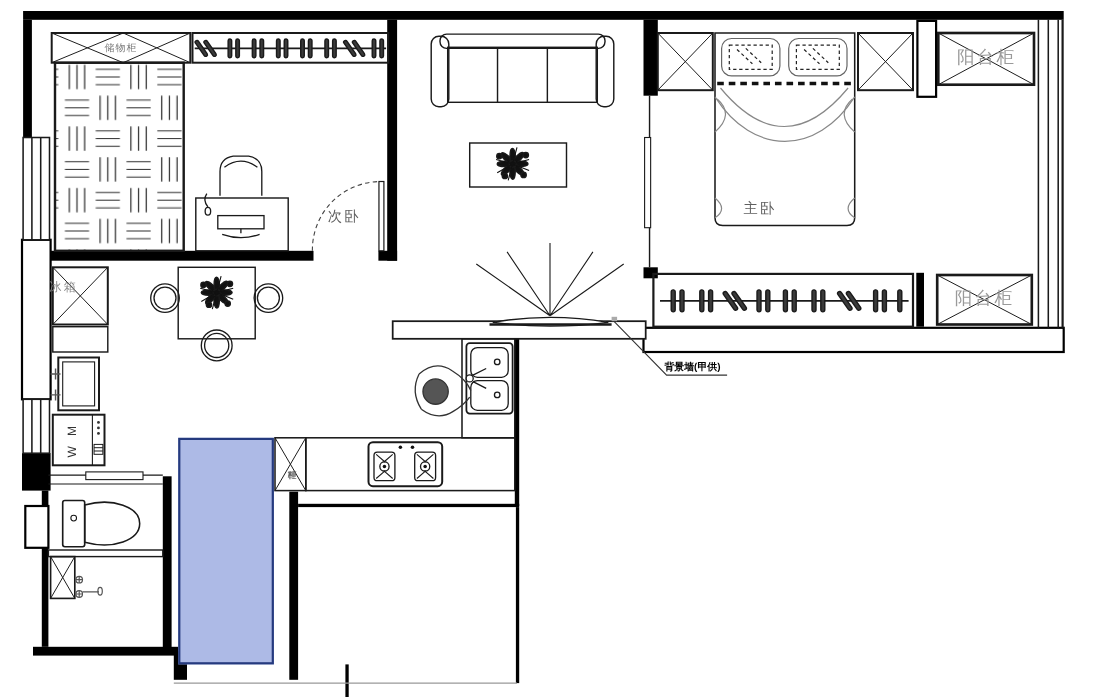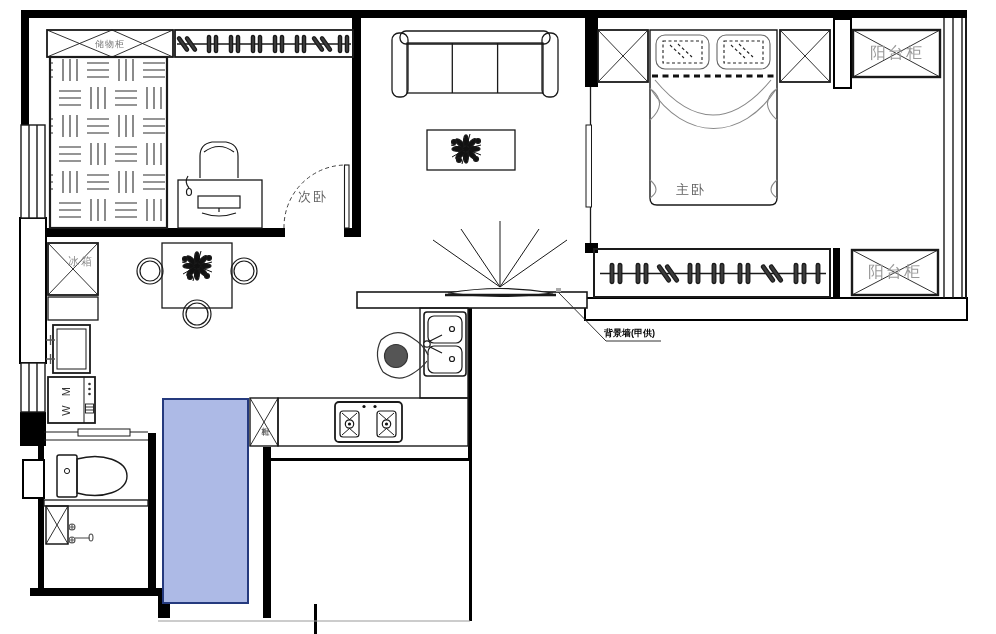--- a/index.html
+++ b/index.html
@@ -337,18 +337,18 @@
 </g>
 </svg>
 
 <div class="highlight"></div>
 
 <div class="label small-label" style="left:110px;top:44px;">储物柜</div>
 <div class="label room-label" style="left:313px;top:197px;">次卧</div>
 <div class="label room-label" style="left:691px;top:190px;">主卧</div>
 <div class="label cab-label" style="left:897px;top:53px;">阳台柜</div>
 <div class="label cab-label" style="left:895px;top:272px;">阳台柜</div>
-<div class="label cab-label" style="left:81px;top:261px;font-size:11px;color:#8a8a8a;">冰箱</div>
+<div class="label cab-label" style="left:58px;top:261px;font-size:11px;color:#8a8a8a;">冰箱</div>
 <div class="label vert-label" style="left:264px;top:421px;">鞋柜</div>
 <div class="label wm-label" style="left:66px;top:400px;">W M</div>
 <div class="note-label" style="left:604px;top:327px;text-align:right;">背景墙(甲供)</div>
 
 </div>
 
 </body></html>

